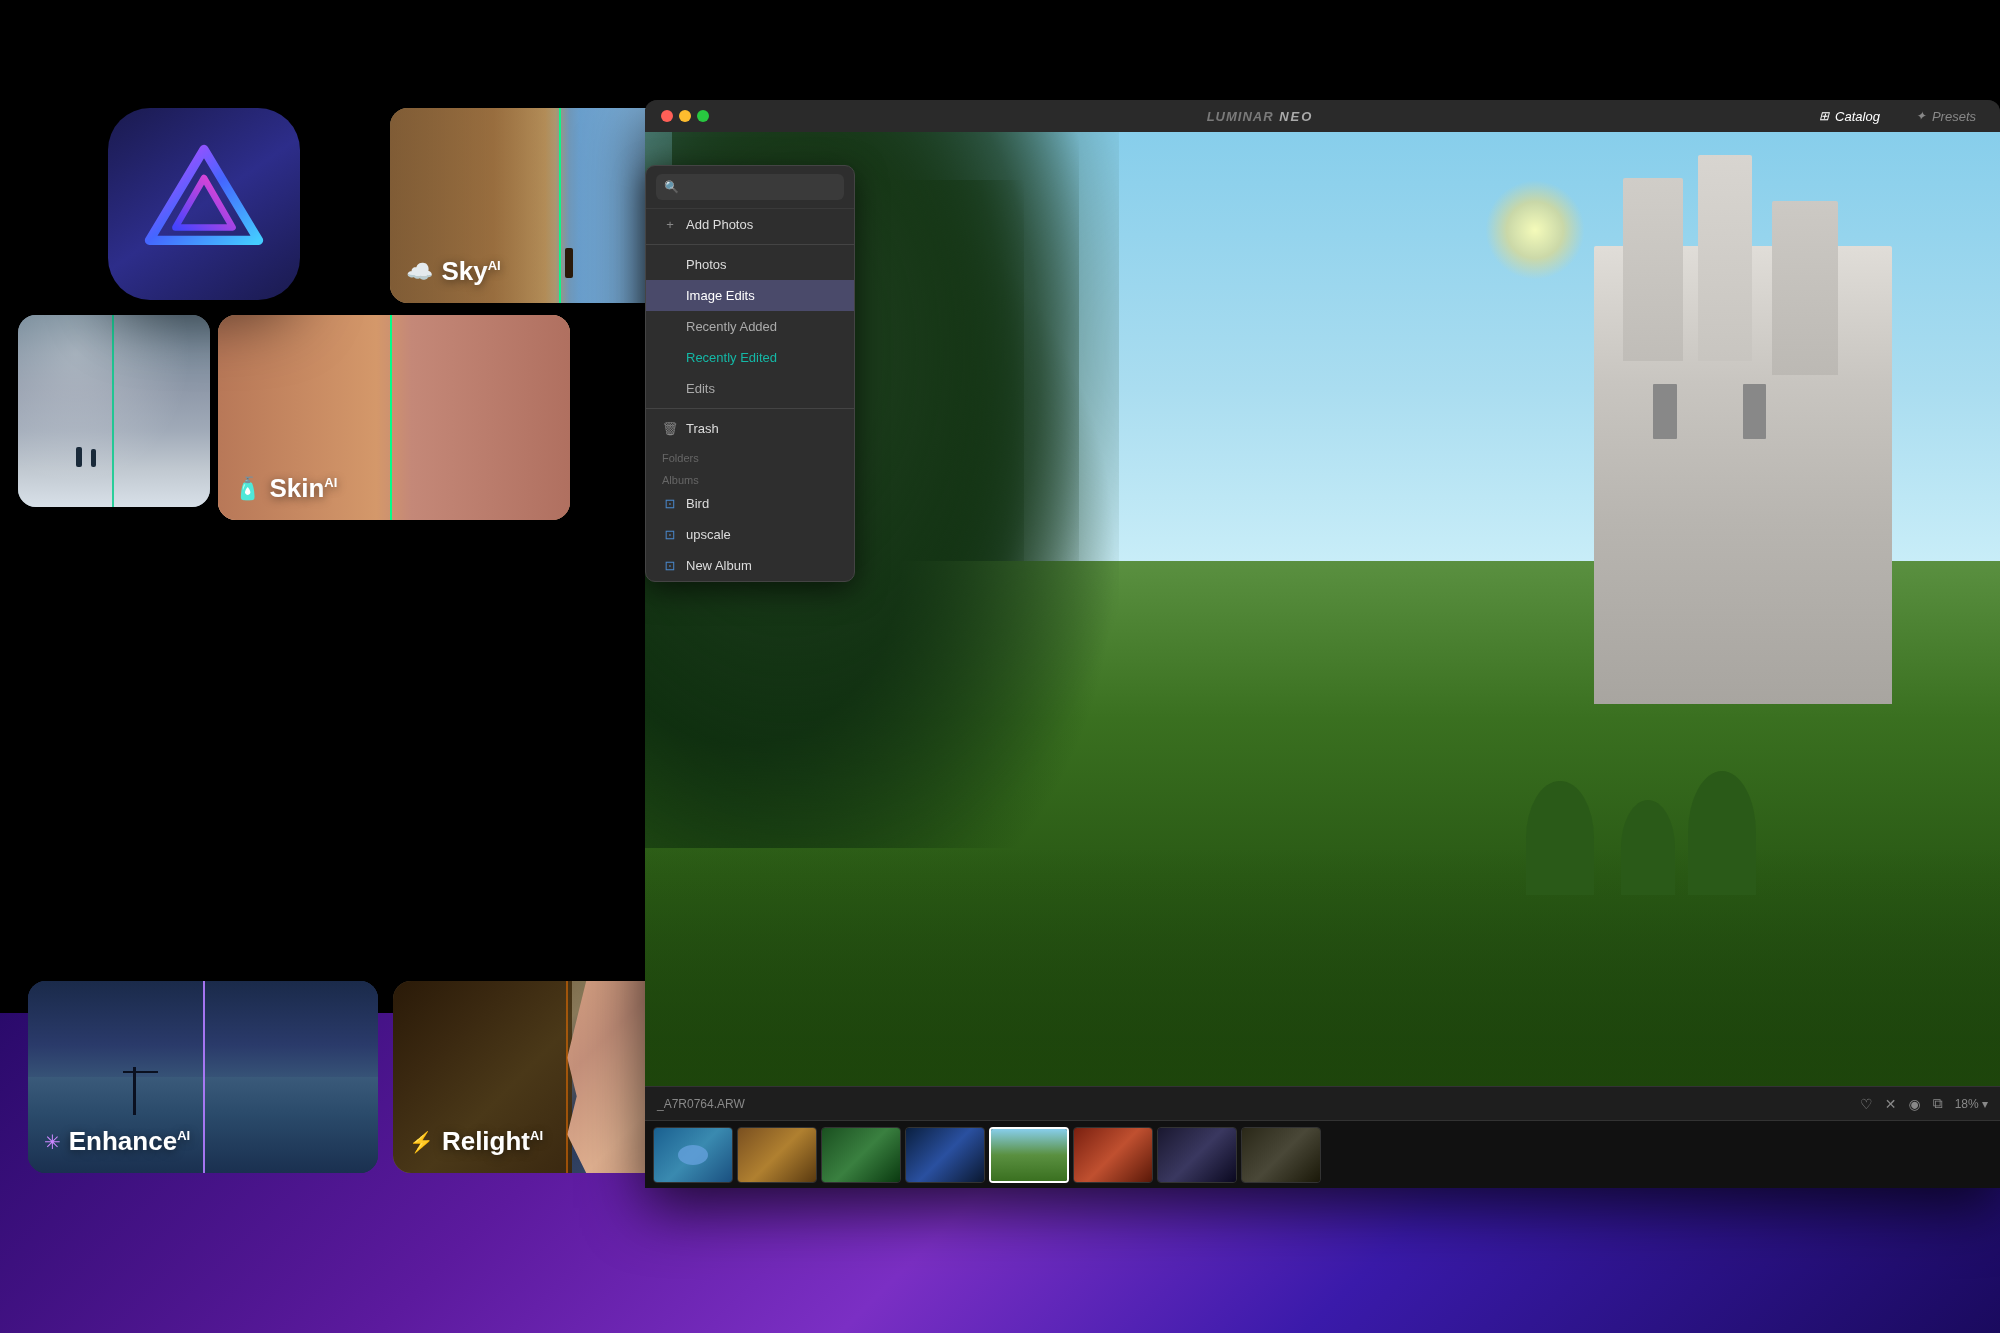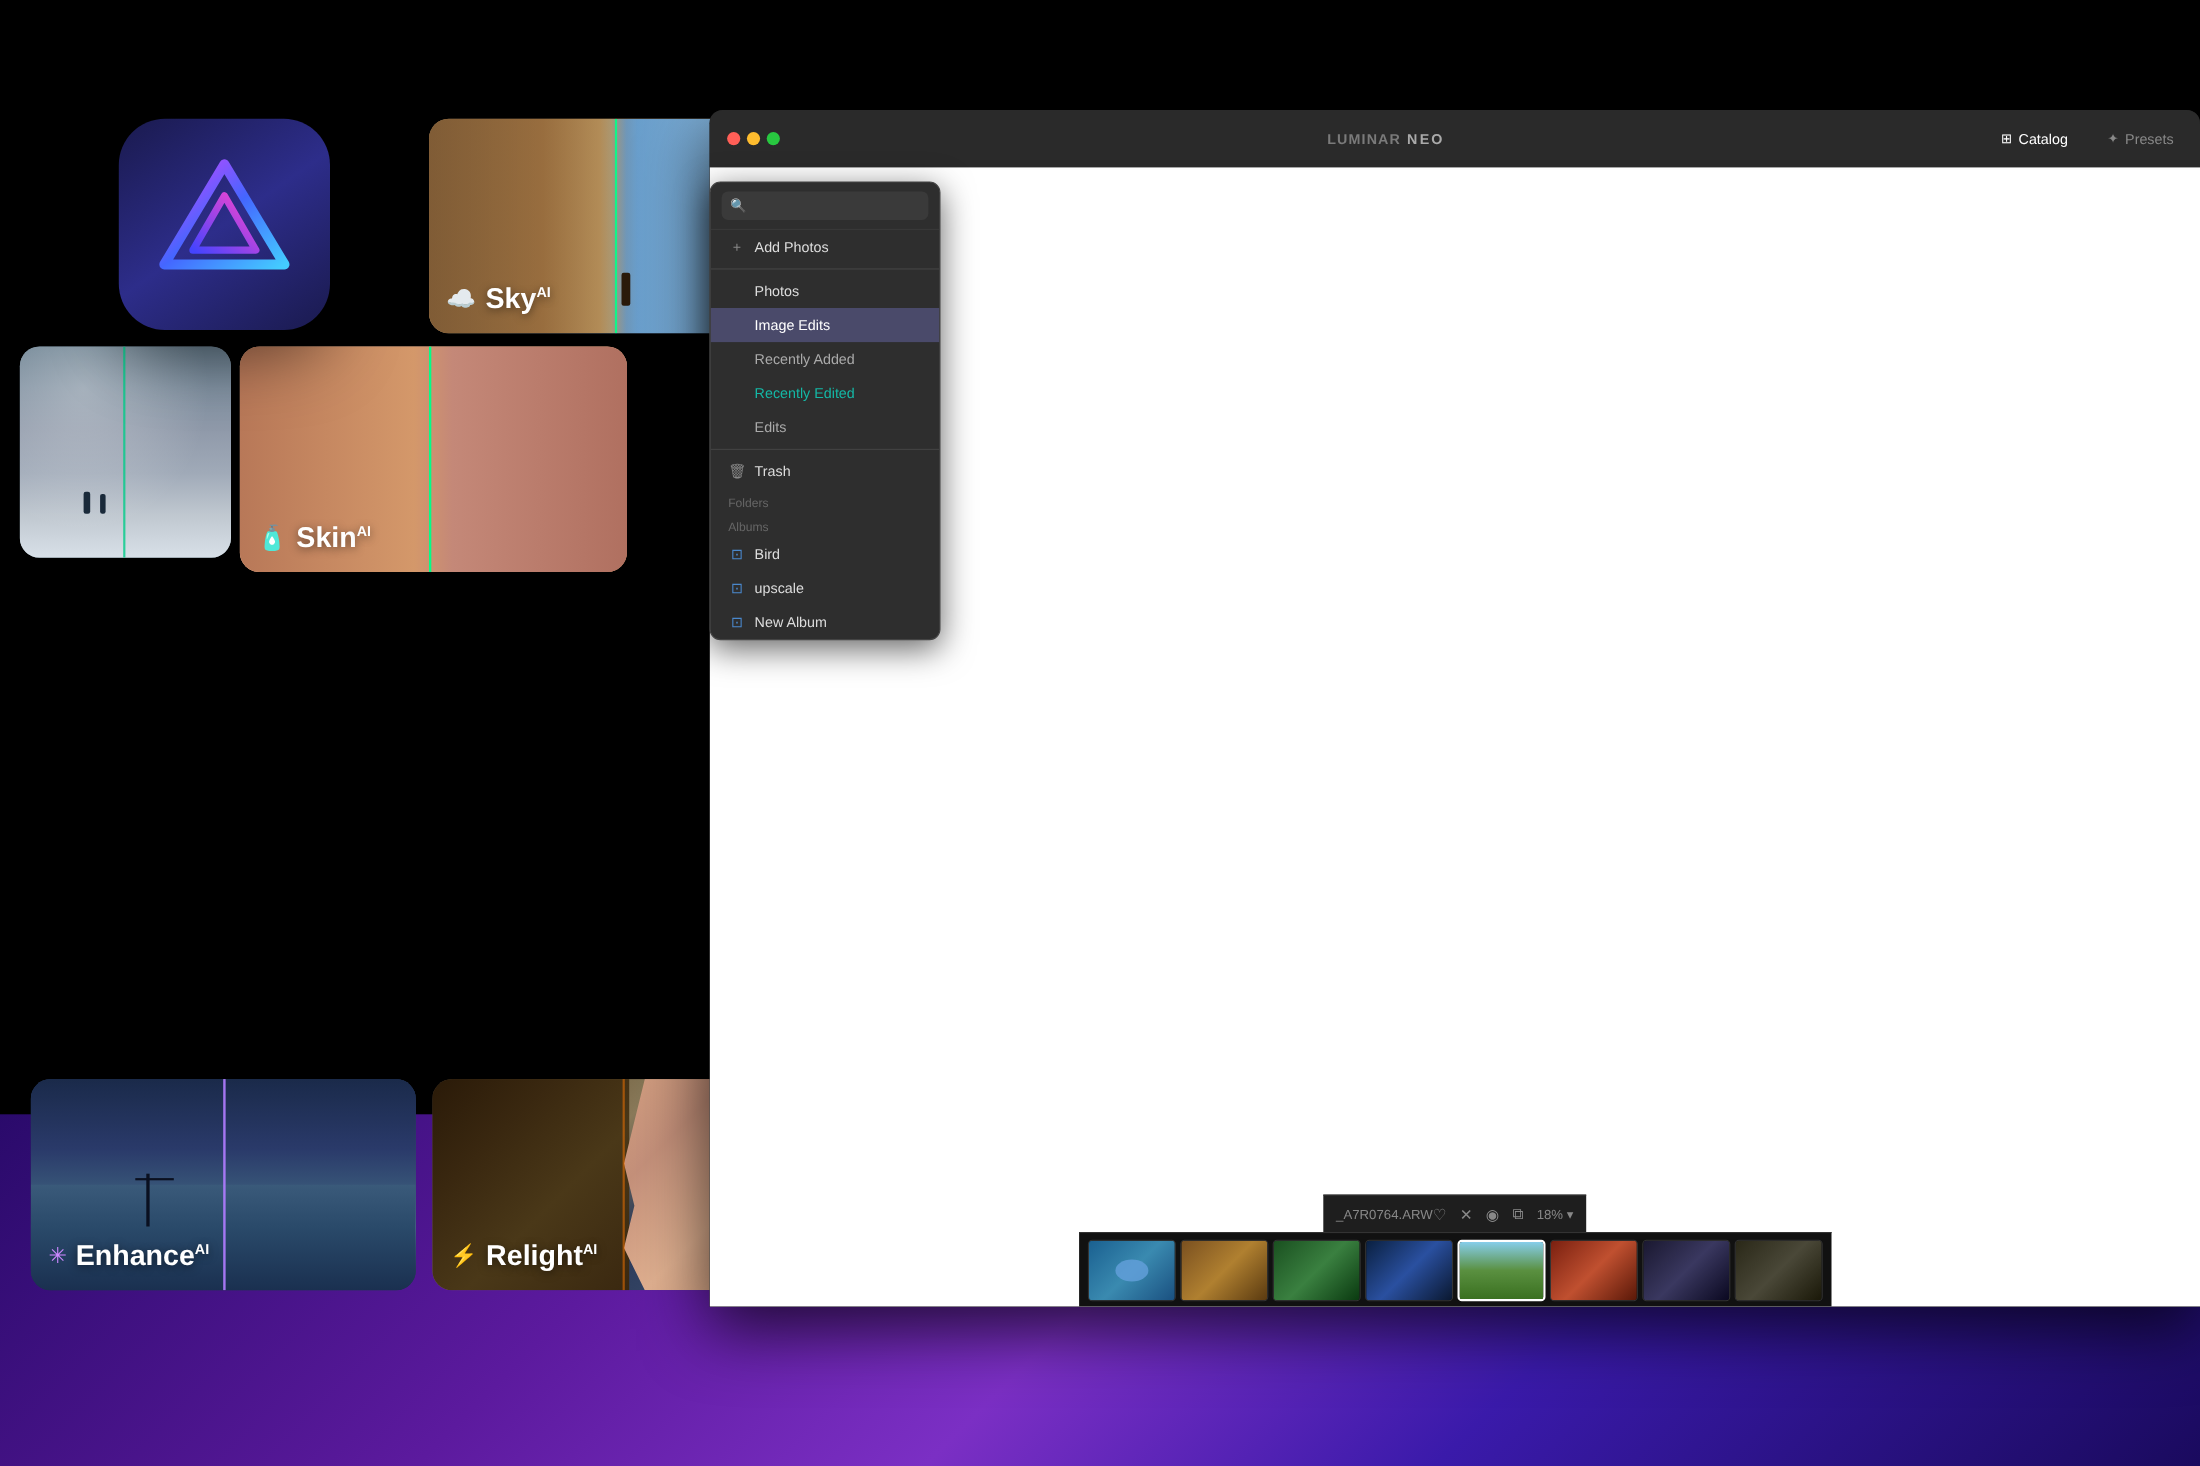--- a/index.html
+++ b/index.html
@@ -193,27 +193,28 @@
       border-radius: 12px 12px 0 0;
       z-index: 20;
       display: flex;
       flex-direction: column;
       overflow: hidden;
       box-shadow: 0 20px 60px rgba(0,0,0,0.7);
     }
 
     
     .title-bar {
-      height: 52px;
+      height: 32px;
       background: #2a2a2a;
       display: flex;
       align-items: center;
       padding: 0 16px;
       gap: 8px;
       flex-shrink: 0;
+      font-style: italic;
     }
 
     .title-bar-dots {
       display: flex;
       gap: 6px;
     }
 
     .dot {
       width: 12px;
       height: 12px;
@@ -311,25 +312,24 @@
 
     .dropdown-section-label {
       padding: 8px 16px 2px;
       font-size: 11px;
       color: #666;
     }
 
     
     .photo-area {
       flex: 1;
-      background: #ffffff;
+      background: #4d7c0f;
       display: flex;
       flex-direction: column;
       overflow: hidden;
-      align-items: center;
     }
 
     .photo-main {
       flex: 1;
       overflow: hidden;
       position: relative;
     }
 
     
     .castle-photo {

